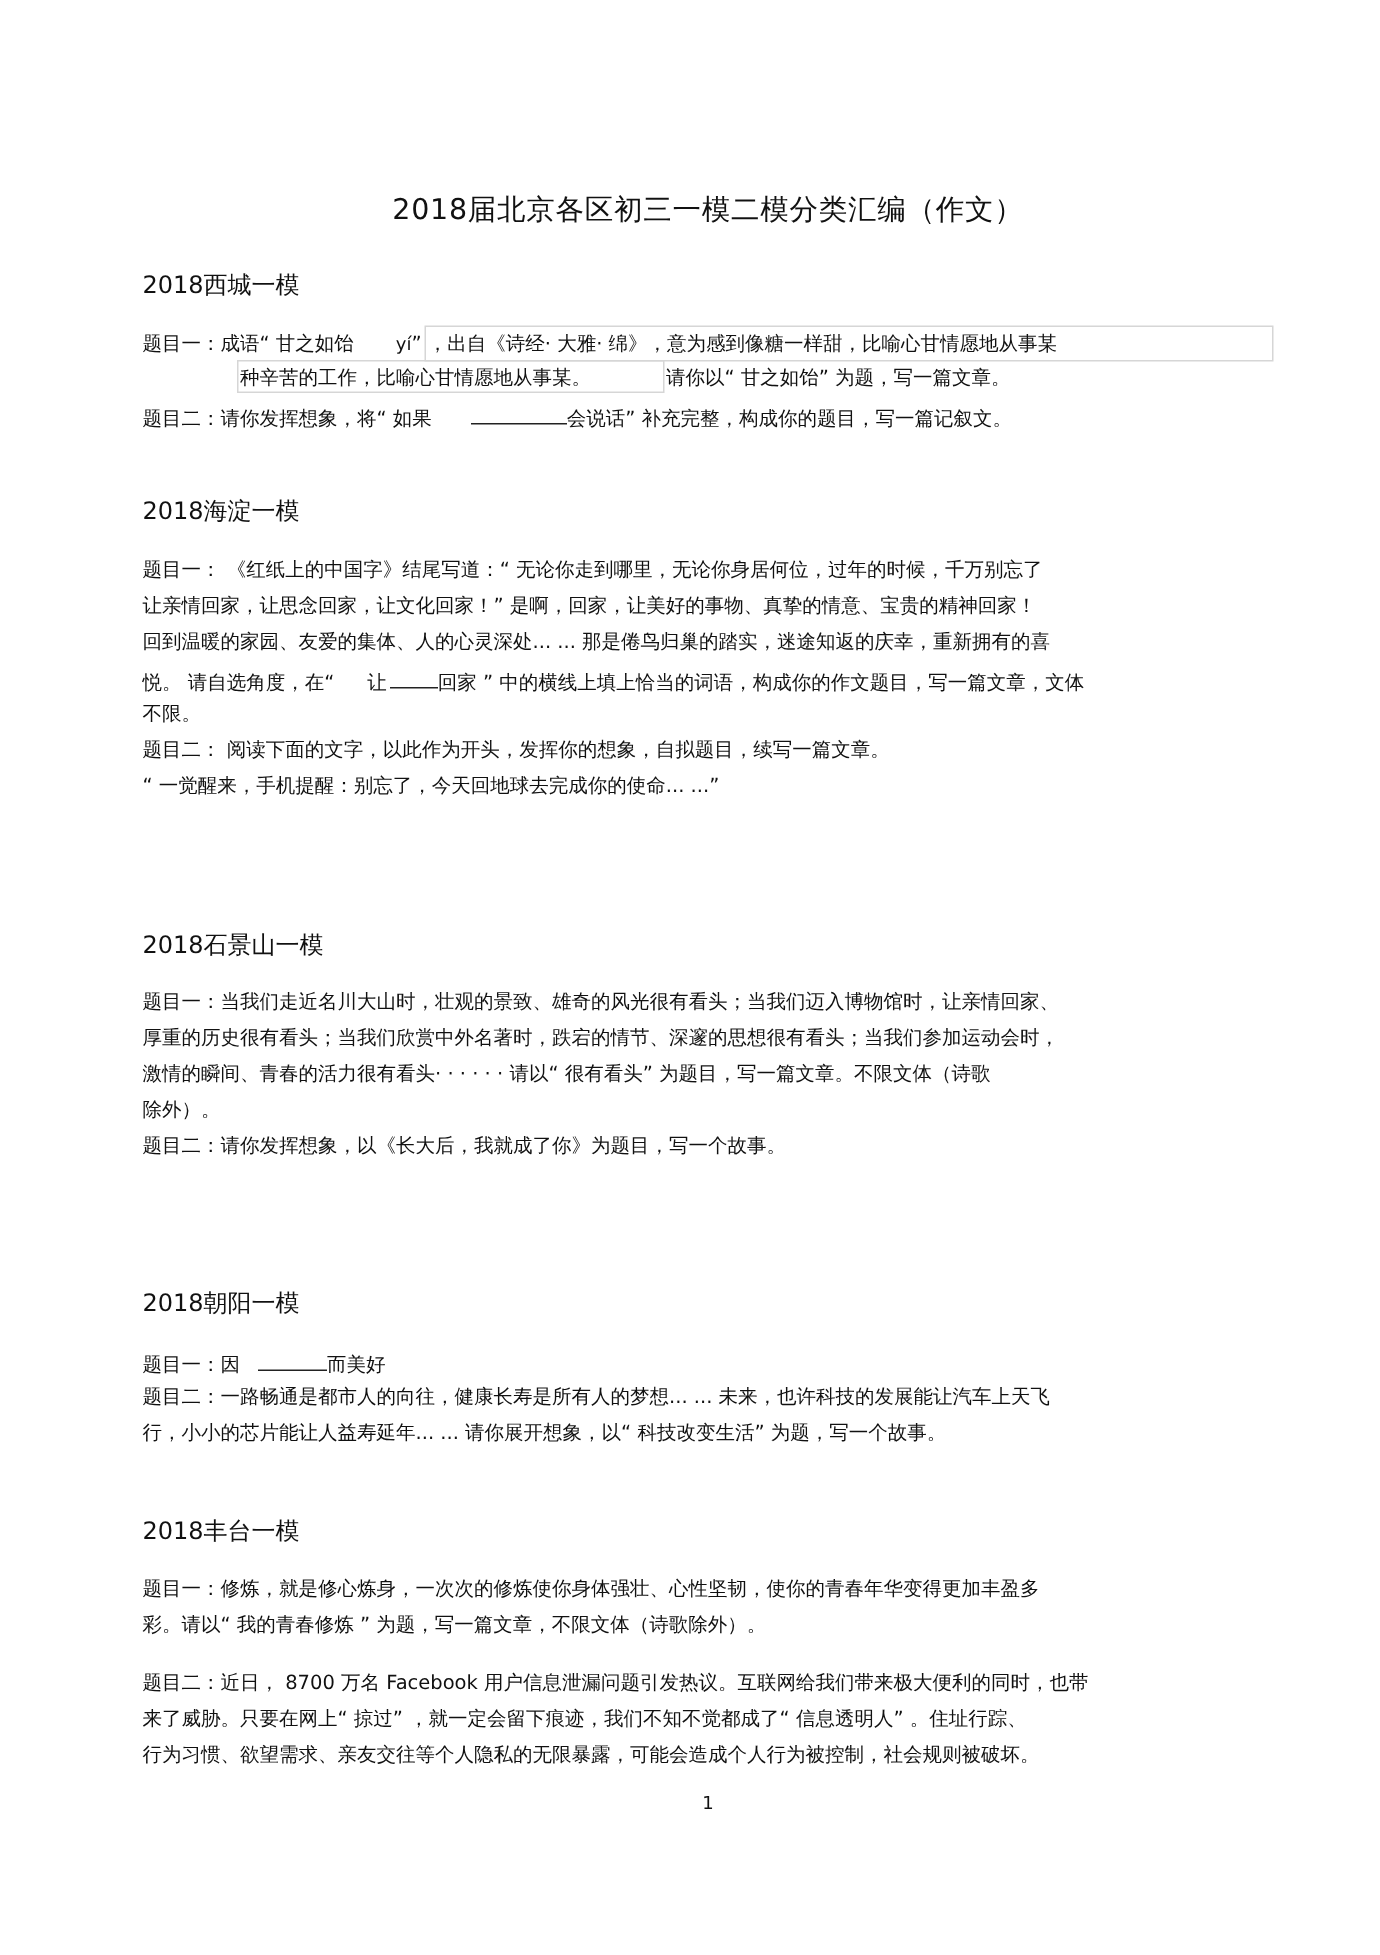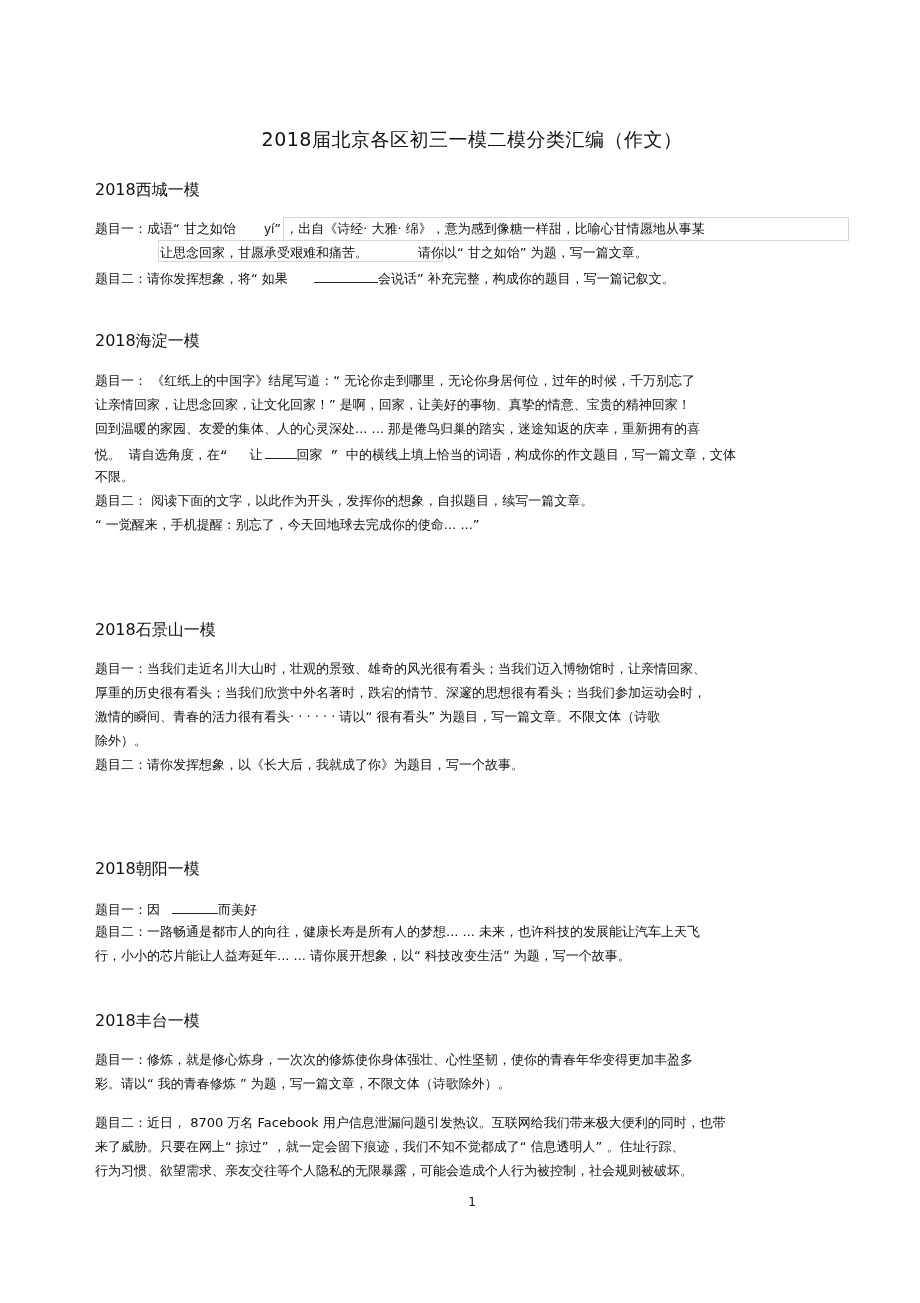--- a/index.html
+++ b/index.html
@@ -81,31 +81,31 @@
 
   <div class="section-heading" style="top:180px;">2018西城一模</div>
 
   <div class="box-outline" style="left:271px; top:217px; width:564px; height:22px;"></div>
   <div class="box-outline" style="left:146px; top:240px; width:283px; height:20px;"></div>
 
   <div class="line" style="top:220px;">
     <span>题目一：成语“ 甘之如饴</span><span style="display:inline-block;width:28px;"></span><span class="pinyin">yí</span><span>” ，出自《诗经· 大雅· 绵》，意为感到像糖一样甜，比喻心甘情愿地从事某</span>
   </div>
   <div class="line indent" style="top:244px;">
-    <span>让思念回家，甘愿承受艰难和痛苦。</span><span style="display:inline-block;width:50px;"></span><span>请你以“ 甘之如饴” 为题，写一篇文章。</span>
+    <span>种辛苦的工作，比喻心甘情愿地从事某。</span><span style="display:inline-block;width:50px;"></span><span>请你以“ 甘之如饴” 为题，写一篇文章。</span>
   </div>
   <div class="line" style="top:268px;">
     <span>题目二：请你发挥想象，将“ 如果</span><span style="display:inline-block;width:26px;"></span><span class="blank" style="width:64px;"></span><span>会说话” 补充完整，构成你的题目，写一篇记叙文。</span>
   </div>
 
   <div class="section-heading" style="top:331px;">2018海淀一模</div>
   <div class="line" style="top:372px;">题目一： 《红纸上的中国字》结尾写道：“ 无论你走到哪里，无论你身居何位，过年的时候，千万别忘了</div>
   <div class="line" style="top:396px;">让亲情回家，让思念回家，让文化回家！” 是啊，回家，让美好的事物、真挚的情意、宝贵的精神回家！</div>
   <div class="line" style="top:420px;">回到温暖的家园、友爱的集体、人的心灵深处... ... 那是倦鸟归巢的踏实，迷途知返的庆幸，重新拥有的喜</div>
-  <div class="line" style="top:444px;font-family:Liberation Mono, monospace;">
+  <div class="line" style="top:444px;">
     <span>悦。 请自选角度，在“</span><span style="display:inline-block;width:22px;"></span><span>让</span><span class="blank" style="width:32px;margin-left:2px;"></span><span>回家 ” 中的横线上填上恰当的词语，构成你的作文题目，写一篇文章，文体</span>
   </div>
   <div class="line" style="top:468px;">不限。</div>
   <div class="line" style="top:492px;">题目二： 阅读下面的文字，以此作为开头，发挥你的想象，自拟题目，续写一篇文章。</div>
   <div class="line" style="top:516px;">“ 一觉醒来，手机提醒：别忘了，今天回地球去完成你的使命... ...”</div>
 
   <div class="section-heading" style="top:620px;">2018石景山一模</div>
   <div class="line" style="top:660px;">题目一：当我们走近名川大山时，壮观的景致、雄奇的风光很有看头；当我们迈入博物馆时，让亲情回家、</div>
   <div class="line" style="top:684px;">厚重的历史很有看头；当我们欣赏中外名著时，跌宕的情节、深邃的思想很有看头；当我们参加运动会时，</div>
   <div class="line" style="top:708px;">激情的瞬间、青春的活力很有看头· · · · · · 请以“ 很有看头” 为题目，写一篇文章。不限文体（诗歌</div>

